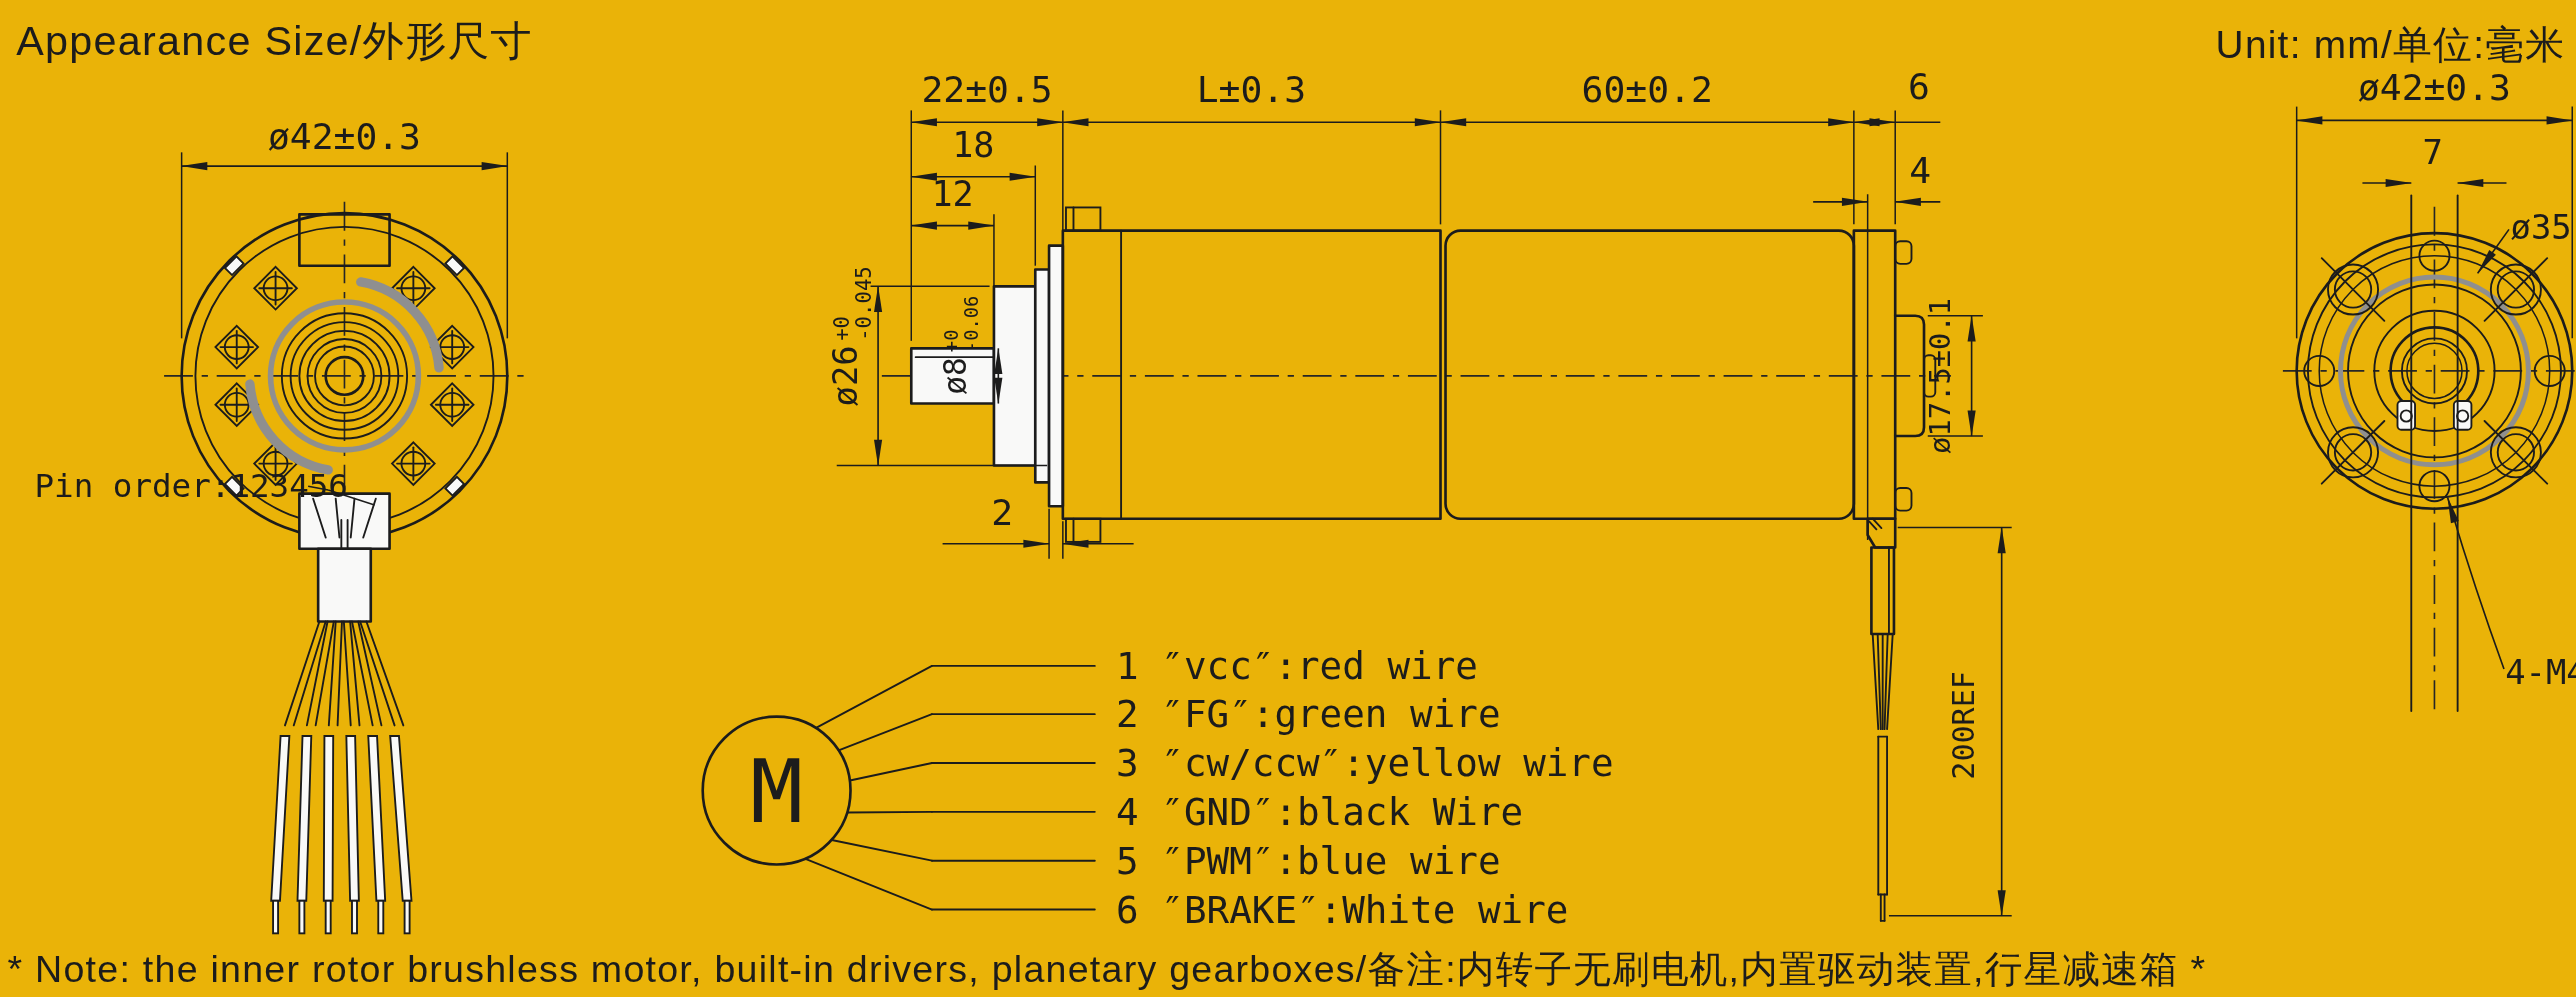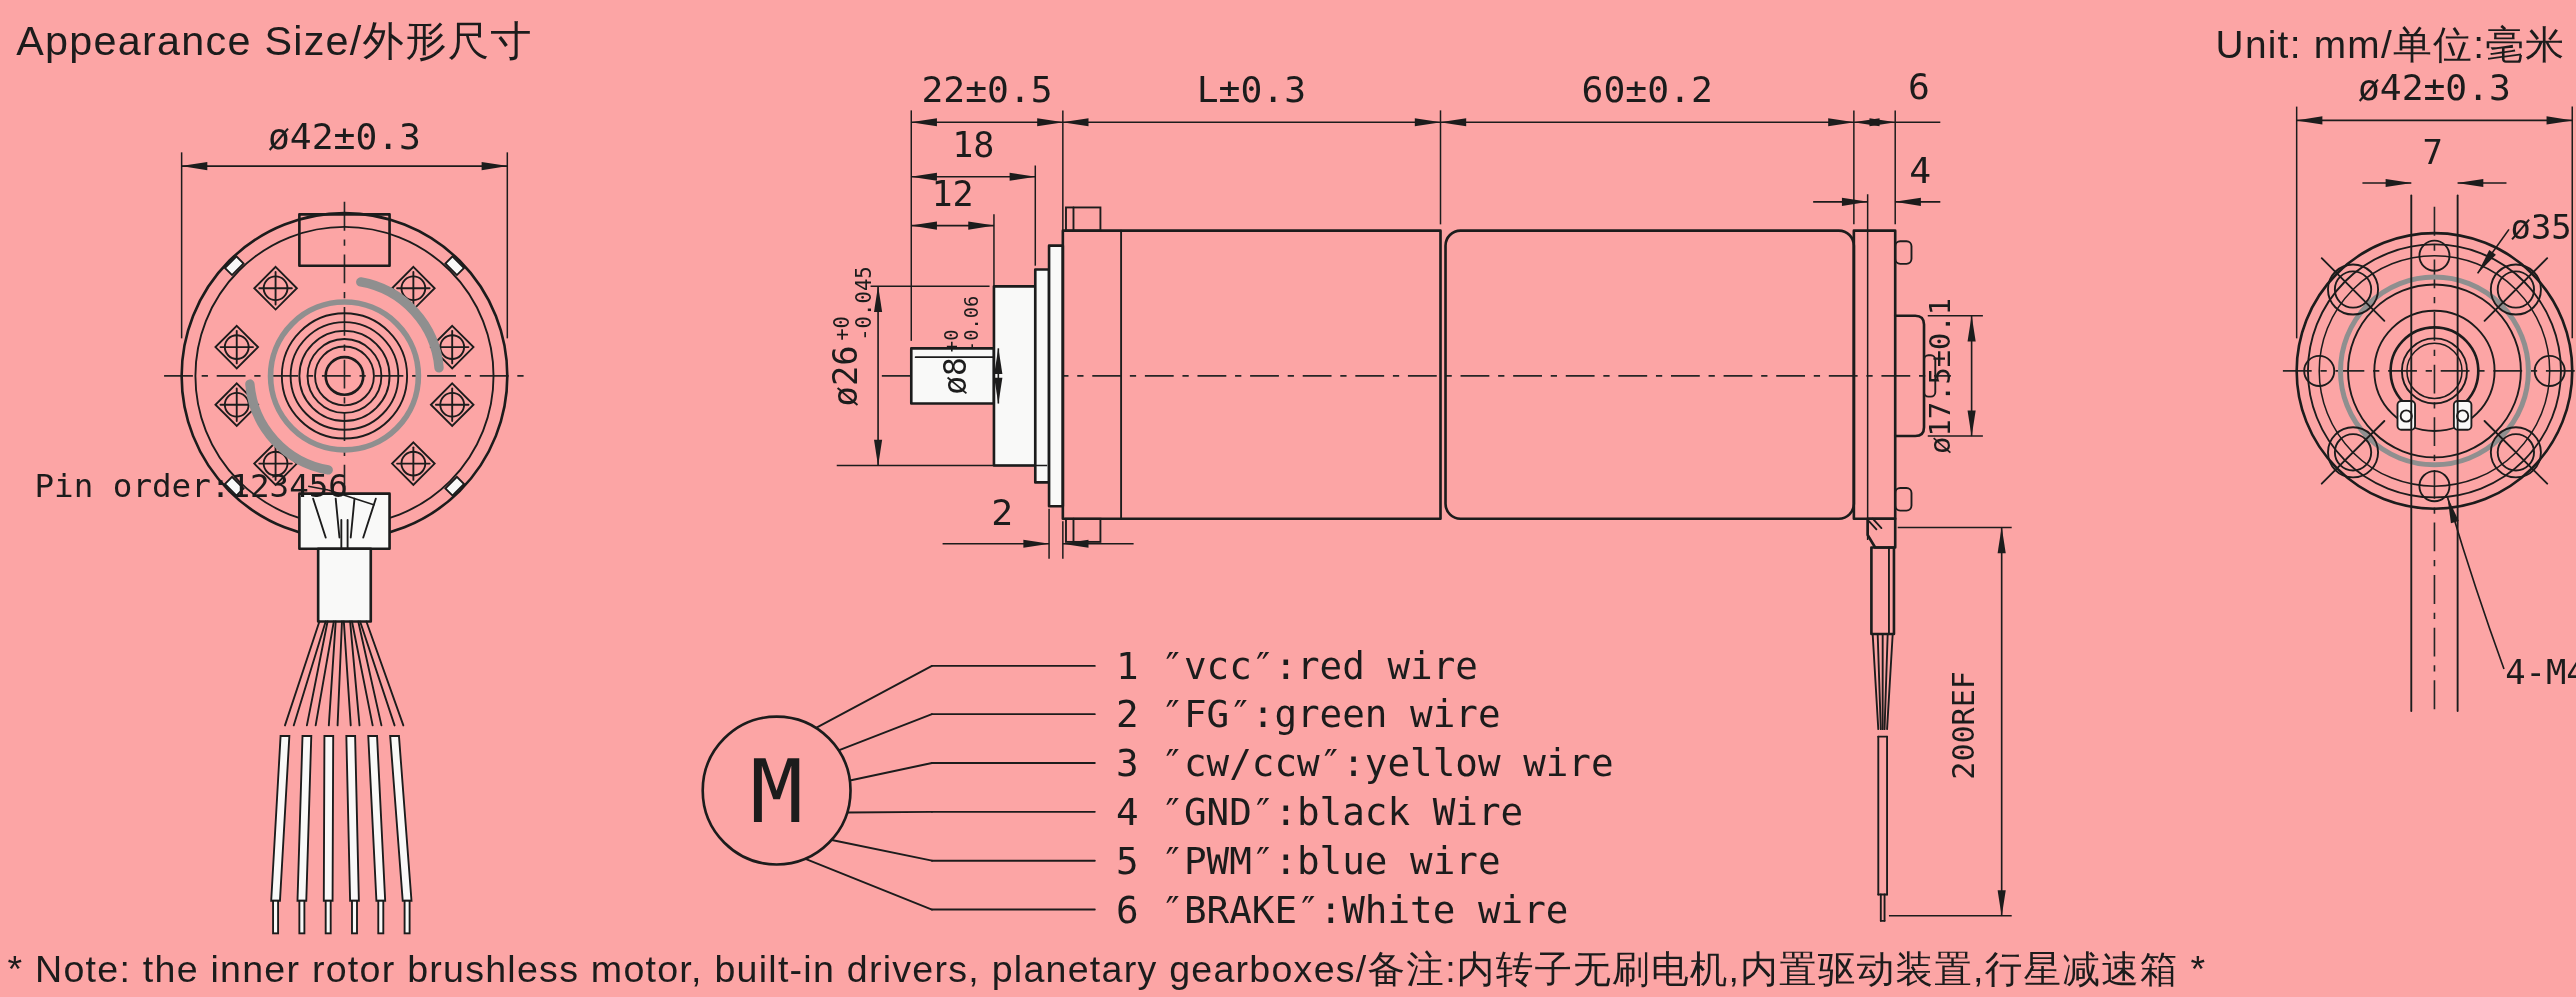--- a/index.html
+++ b/index.html
@@ -1,16 +1,16 @@
 <!DOCTYPE html>
 <html style="font-size:10px"><head>
 <meta charset="utf-8">
 <style>
   html,body{margin:0;padding:0;background:#e9ebea;}
-  .canvas{position:relative;width:2576px;height:998px;background:#fca5a5;overflow:hidden;
+  .canvas{position:relative;width:2576px;height:998px;background:#eab308;overflow:hidden;
           font-family:"Liberation Sans",sans-serif;}
   svg{display:block}
   .obj{stroke:#1c1c1c;stroke-width:4.2;fill:none;stroke-linecap:round;stroke-linejoin:round}
   .obj2{stroke:#1c1c1c;stroke-width:3;fill:none;stroke-linecap:round}
   .fillw{fill:#f9f9f8}
   .ext{stroke:#1c1c1c;stroke-width:2.4;fill:none}
   .dimln{stroke:#1c1c1c;stroke-width:2.6;fill:none}
   .cl{stroke:#262626;stroke-width:2.6;stroke-dasharray:46 14 10 14;fill:none}
   .gray{stroke:#8f8f8f}
   .grayfat{stroke:#8f8f8f;stroke-width:15;fill:none;stroke-linecap:round}

